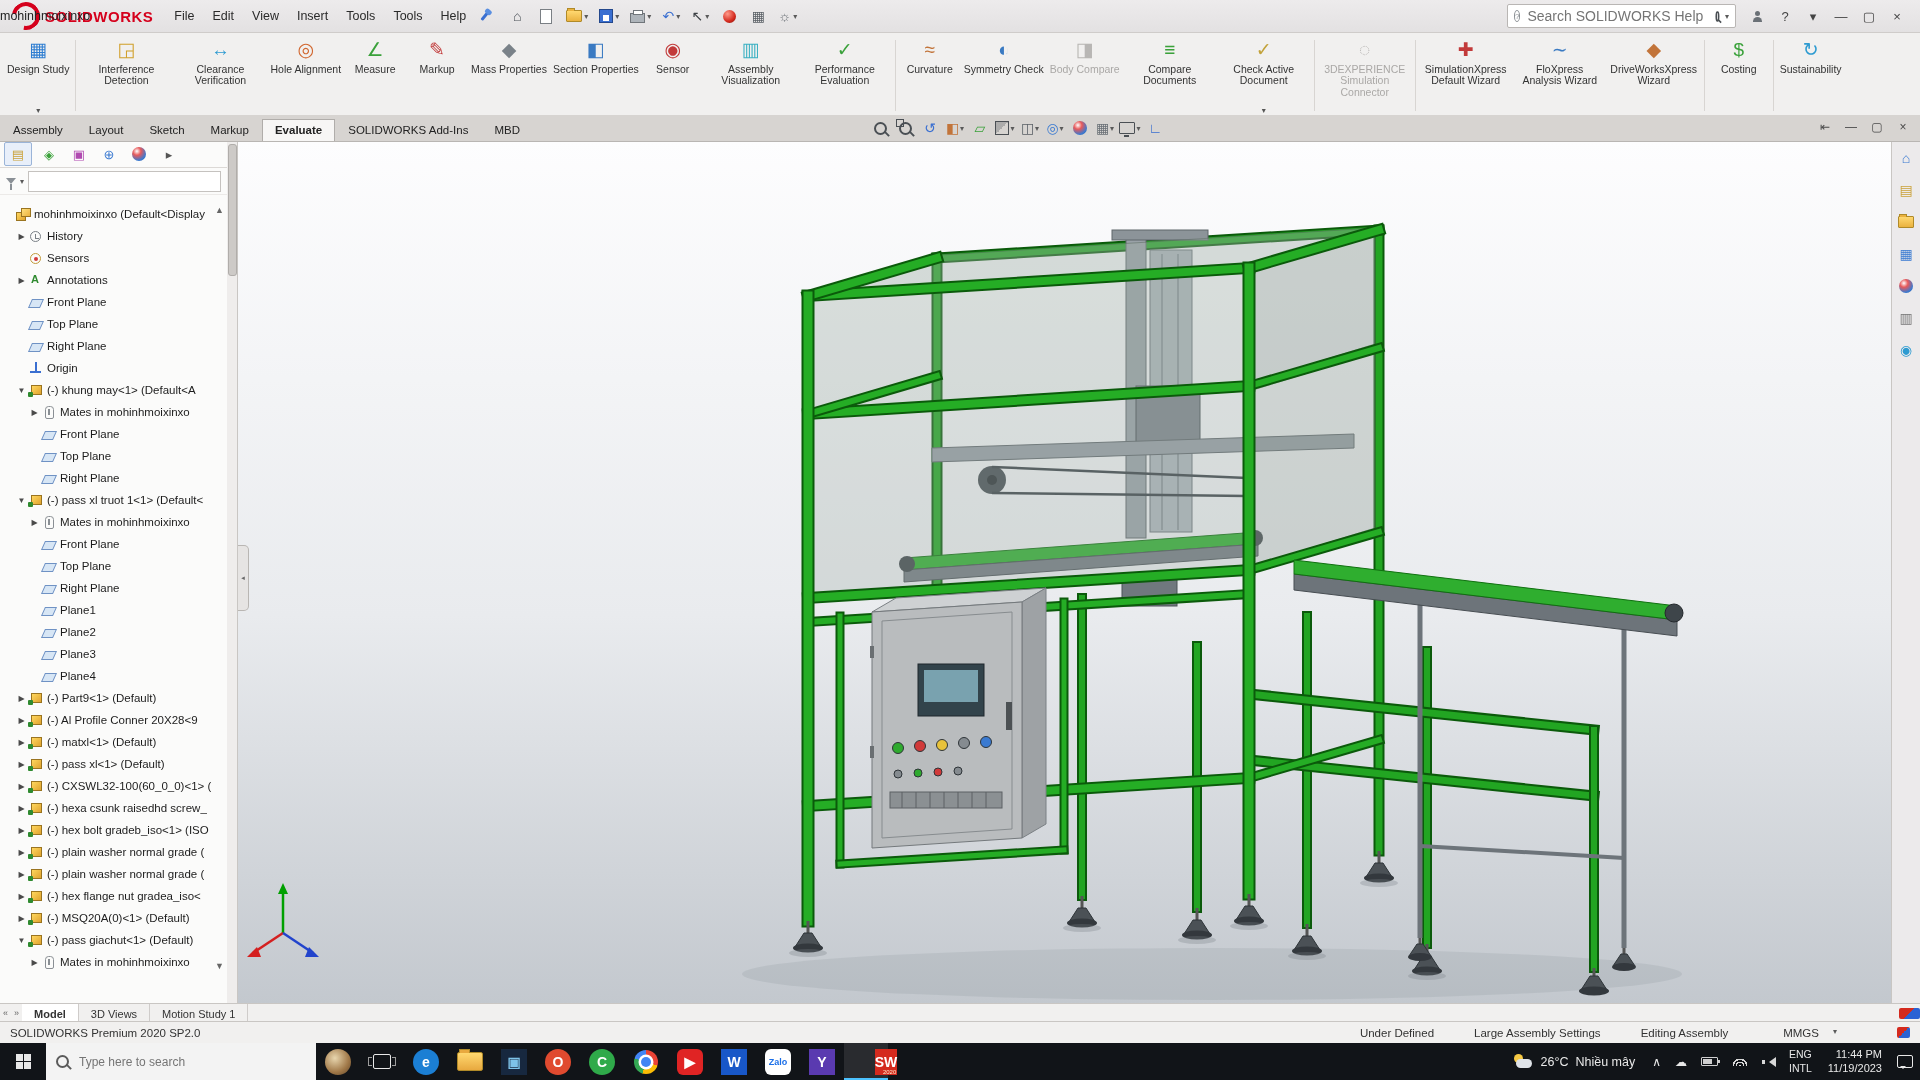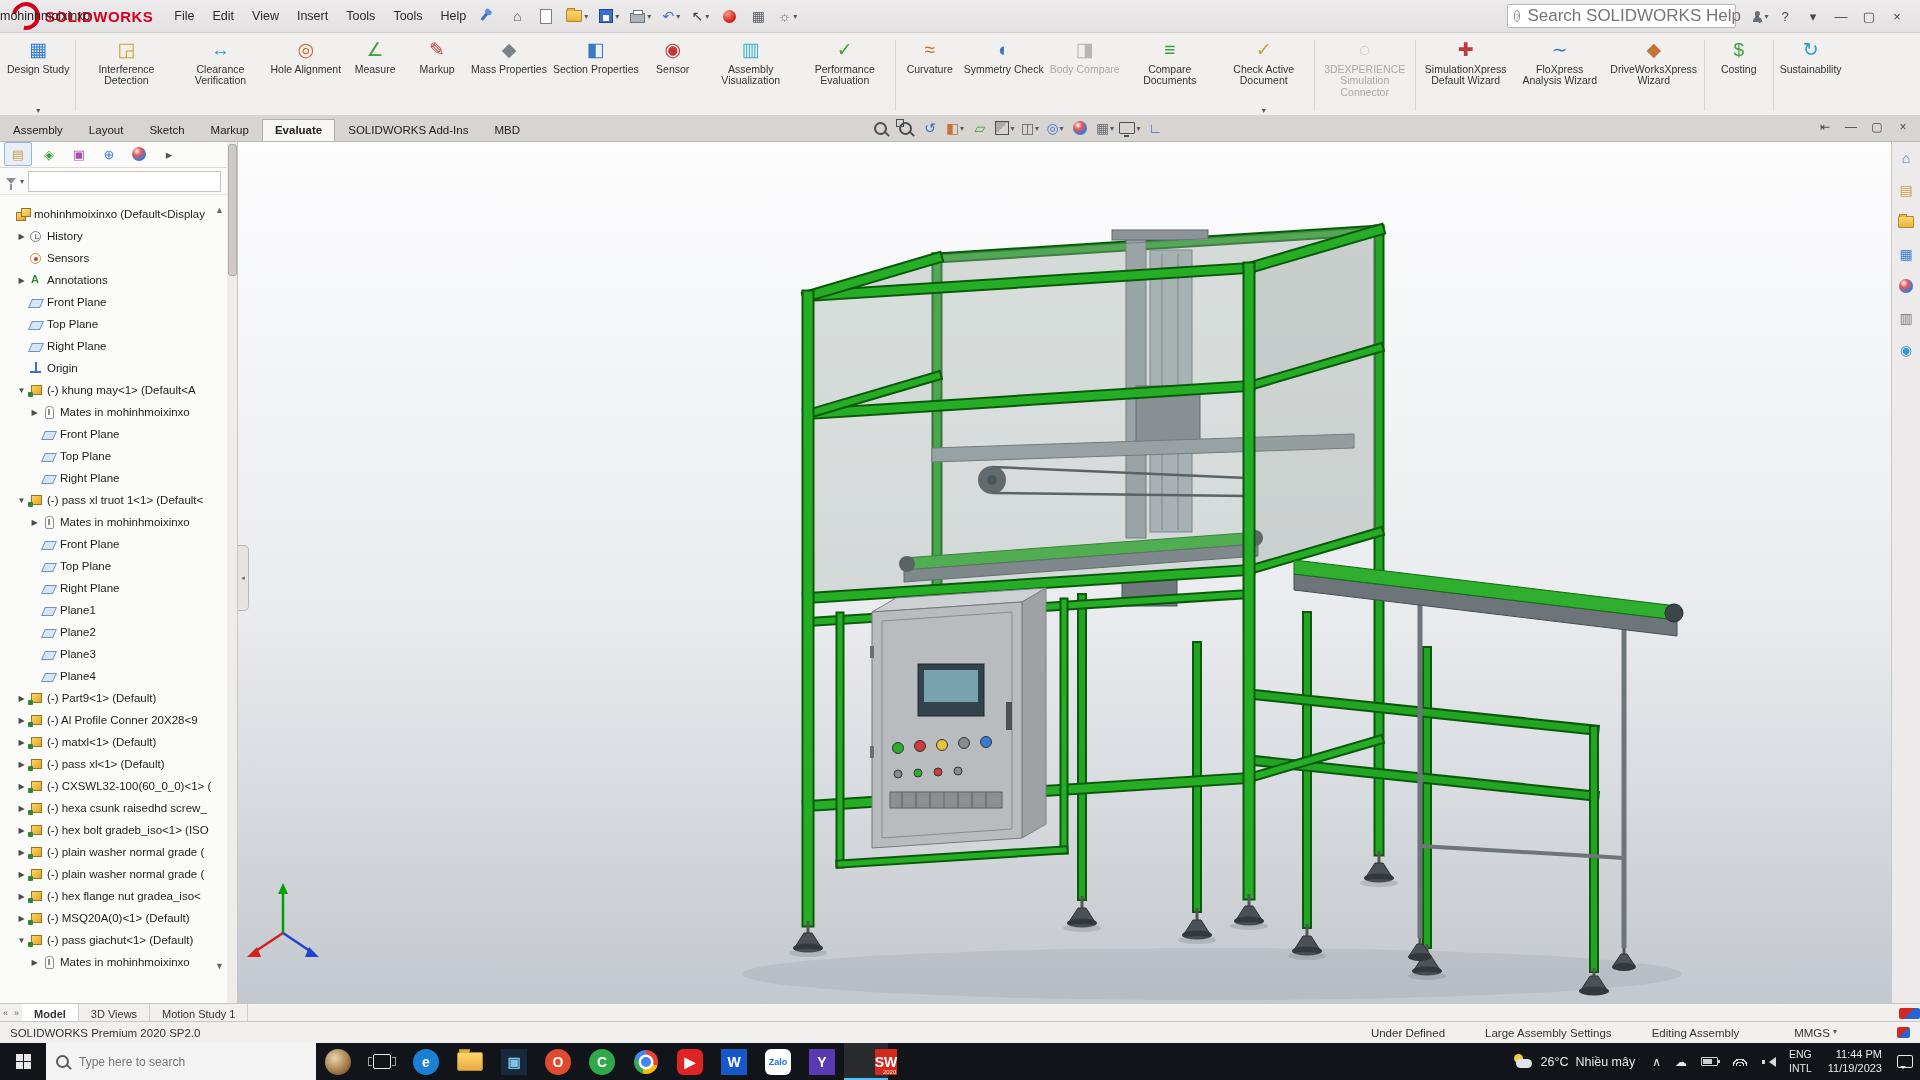--- a/index.html
+++ b/index.html
@@ -16,21 +16,21 @@
   .logo-text{color:#d5001c;font-weight:bold;font-size:15px;letter-spacing:.5px}
   .menu-item{padding:4px 9px;font-size:12.5px;color:#2a2a2a;cursor:default}
   .qa-toolbar{display:flex;align-items:center;gap:3px;margin-left:10px}
   .qa-btn{display:flex;align-items:center;gap:2px;padding:3px 4px;min-width:18px;justify-content:center}
   .qa-ic{font-size:14px;line-height:14px}
   .dd{font-size:8px;color:#5a5a5a}
   .tb-title{position:absolute;left:0;right:0;text-align:left;font-size:12.5px;color:#222;pointer-events:none}
   .tb-right{margin-left:auto;display:flex;align-items:center;gap:8px;z-index:2}
   .tb-search{display:flex;align-items:center;gap:5px;width:215px;height:22px;border:1px solid #b9b6b4;background:#fff;
              border-radius:2px;padding:0 6px}
-  .tb-search input{border:none;outline:none;flex:1;font-size:17px;color:#444;font-family:"Liberation Sans",sans-serif;background:transparent}
+  .tb-search input{border:none;outline:none;flex:1;font-size:14px;color:#444;font-family:"Liberation Sans",sans-serif;background:transparent}
   .win-btn{width:26px;height:24px;display:flex;align-items:center;justify-content:center;font-size:13px;color:#444}
 
   
   .ribbon{position:absolute;top:32px;left:0;right:0;height:83px;background:#f1f0ef;border-bottom:1px solid #c9c6c3;
           display:flex;align-items:stretch;padding:2px 4px 0 4px}
   .rib-btn{position:relative;min-width:56px;max-width:88px;padding:5px 3px 10px 3px;display:flex;flex-direction:column;
            align-items:center;gap:3px;text-align:center}
   .rib-ic{font-size:19px;line-height:22px;height:22px}
   .rib-label{font-size:10.5px;line-height:1.08;color:#333}
   .rib-dd{position:absolute;bottom:2px;left:50%;transform:translateX(-50%);font-size:8px;color:#555}
@@ -99,21 +99,21 @@
   .bottomtabs{position:absolute;left:0;right:0;bottom:58px;height:18px;background:#f1f0ef;border-top:1px solid #c9c6c3;
               display:flex;align-items:center;font-size:11px;z-index:40}
   .bt-nav{padding:0 3px;color:#666;font-size:9px}
   .btab{padding:1px 12px;border-right:1px solid #cfccca;color:#333;height:100%;display:flex;align-items:center}
   .btab.active{background:#fff;font-weight:bold}
   .bt-right{margin-left:auto;padding-right:8px}
 
   .statusbar{position:absolute;left:0;right:0;bottom:37px;height:21px;background:#f1f0ef;border-top:1px solid #c9c6c3;
              display:flex;align-items:center;padding:0 10px;font-size:11.5px;color:#333;z-index:40}
   .st-item{margin-left:40px}
-  .st-units{margin-left:55px;display:flex;align-items:flex-start;gap:3px}
+  .st-units{margin-left:55px;display:flex;align-items:flex-start;gap:14px}
   .st-icon{margin-left:60px}
 
   .taskbar{position:absolute;left:0;right:0;bottom:0;height:37px;background:#111418;display:flex;align-items:flex-start;color:#e8e8e8;z-index:60}
   .tb-start-btn{width:46px;height:37px;display:flex;align-items:center;justify-content:center}
   .tb-searchbox{width:270px;height:37px;background:#f3f3f3;color:#5a5a5a;display:flex;align-items:center;gap:8px;padding:0 10px;box-sizing:border-box}
   .tb-searchbox input{border:none;outline:none;background:transparent;font-size:12px;color:#5a5a5a;flex:1;font-family:"Liberation Sans",sans-serif}
   .tb-search-mag{width:9px;height:9px;border:2px solid #5a5a5a;border-radius:50%;position:relative;flex:none}
   .tb-search-mag::after{content:"";position:absolute;width:6px;height:2px;background:#5a5a5a;transform:rotate(45deg);right:-5px;bottom:-2px}
   .tb-apps{display:flex;align-items:center}
   .tb-app{width:44px;height:37px;display:flex;align-items:center;justify-content:center;position:relative}

